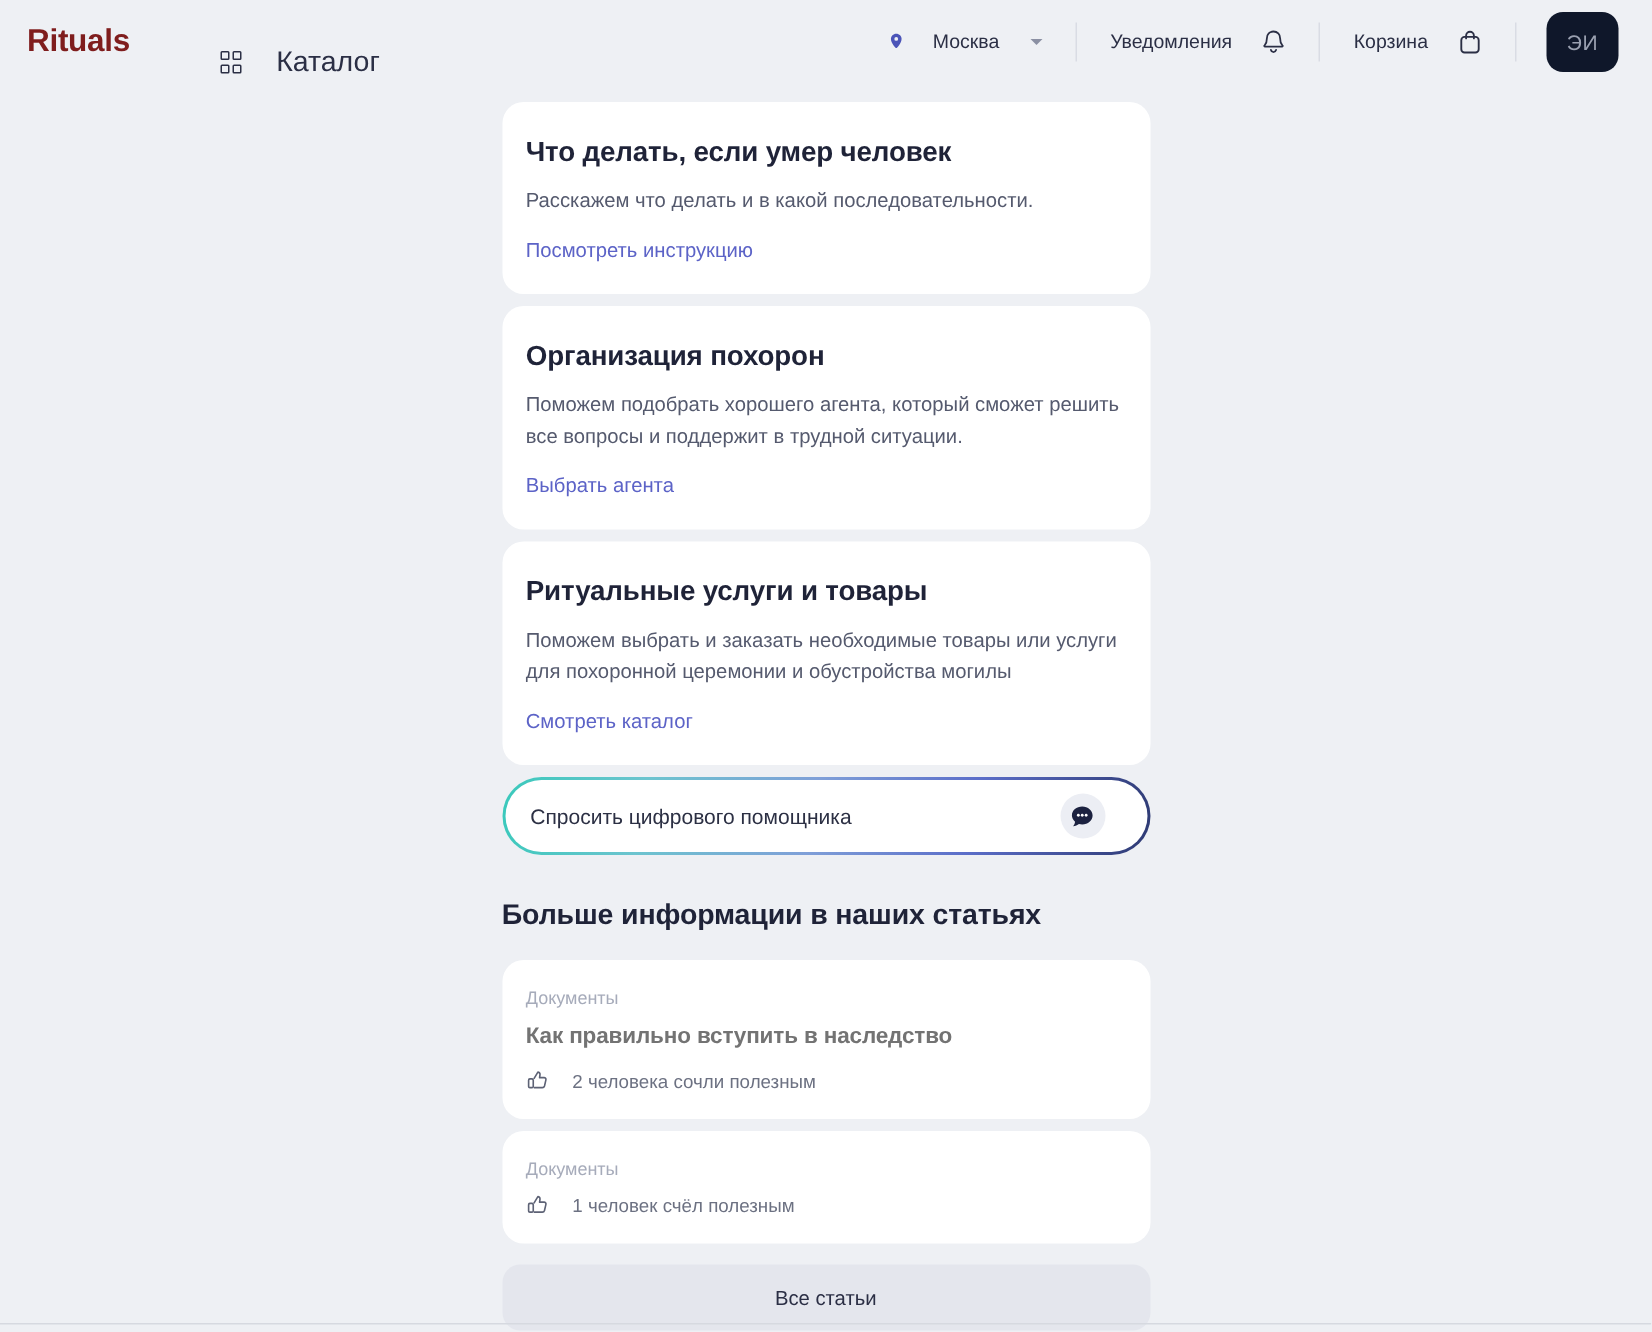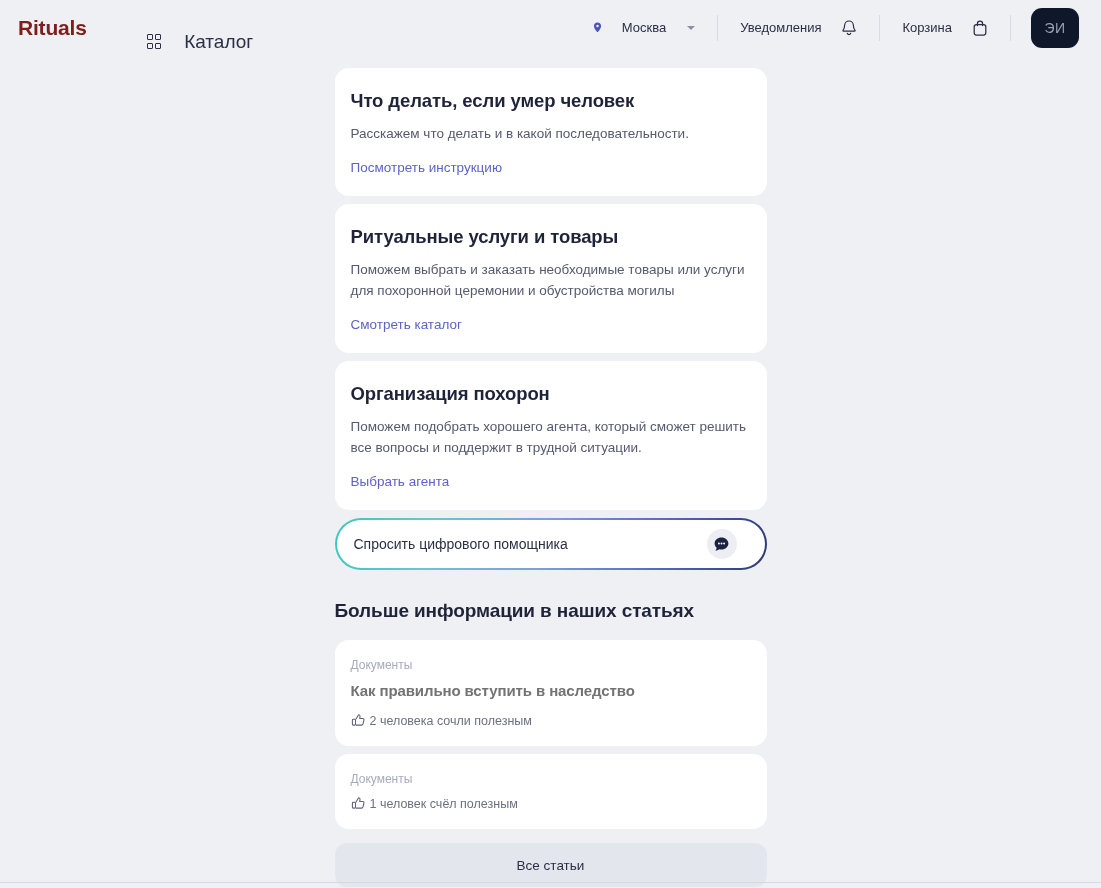--- a/index.html
+++ b/index.html
@@ -212,21 +212,21 @@
     font-size: 15px;
     font-weight: 700;
     color: #737373;
     margin-bottom: 14px;
     letter-spacing: -0.1px;
   }
 
   .article .useful {
     display: flex;
     align-items: center;
-    gap: 4px;
+    gap: 16px;
     font-size: 12.5px;
     color: #6c7182;
   }
 
   .thumb-icon { display: block; width: 15px; height: 15px; flex: none; }
 
   .all-btn {
     display: flex;
     align-items: center;
     justify-content: center;
@@ -308,29 +308,29 @@
 
   <div class="main">
 
     <div class="card">
       <h2>Что делать, если умер человек</h2>
       <p>Расскажем что делать и в какой последовательности.</p>
       <a class="link">Посмотреть инструкцию</a>
     </div>
 
     <div class="card">
+      <h2>Организация похорон</h2>
+      <p>Поможем подобрать хорошего агента, который сможет решить все вопросы и поддержит в трудной ситуации.</p>
+      <a class="link">Выбрать агента</a>
+    </div>
+
+    <div class="card">
       <h2>Ритуальные услуги и товары</h2>
       <p>Поможем выбрать и заказать необходимые товары или услуги для похоронной церемонии и обустройства могилы</p>
       <a class="link">Смотреть каталог</a>
-    </div>
-
-    <div class="card">
-      <h2>Организация похорон</h2>
-      <p>Поможем подобрать хорошего агента, который сможет решить все вопросы и поддержит в трудной ситуации.</p>
-      <a class="link">Выбрать агента</a>
     </div>
 
     <div class="assistant-wrap">
       <div class="assistant">
         <span class="ph">Спросить цифрового помощника</span>
         <span class="bubble-btn">
           <svg width="17" height="17" viewBox="0 0 17 17">
             <path d="M8.5 1.6c-3.8 0-6.9 2.6-6.9 5.9 0 1.7.8 3.2 2.1 4.3-.1 1.1-.6 2.2-1.3 3 1.5-.2 2.9-.8 3.9-1.5.7.2 1.4.3 2.2.3 3.8 0 6.9-2.7 6.9-6s-3.1-6-6.9-6z" fill="#1c2240"></path>
             <circle cx="5.9" cy="7.5" r="0.95" fill="#ffffff"></circle>
             <circle cx="8.5" cy="7.5" r="0.95" fill="#ffffff"></circle>

